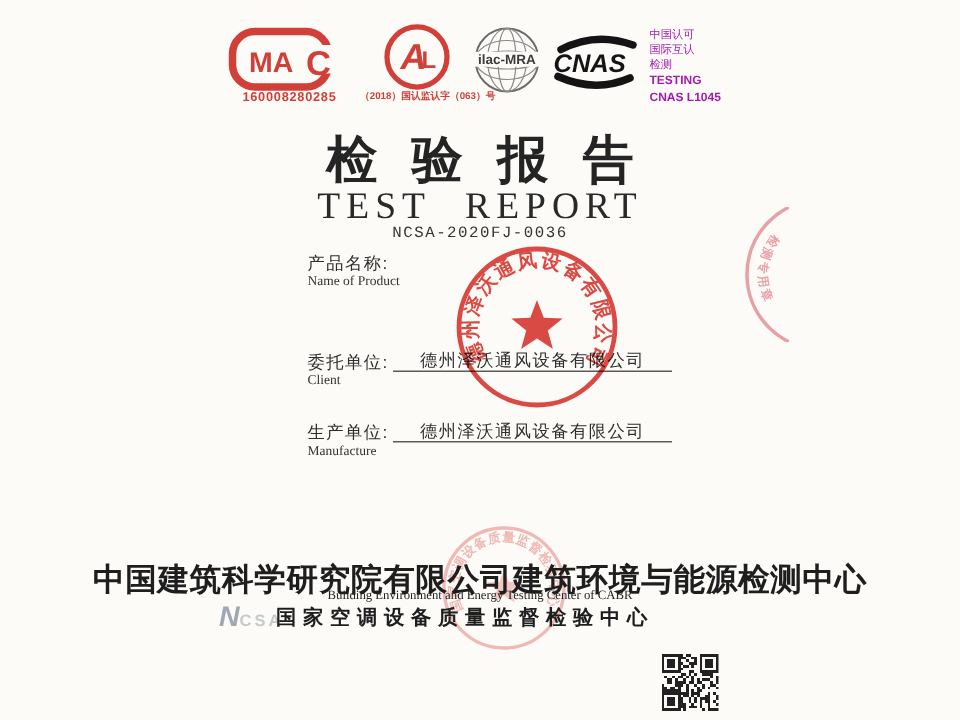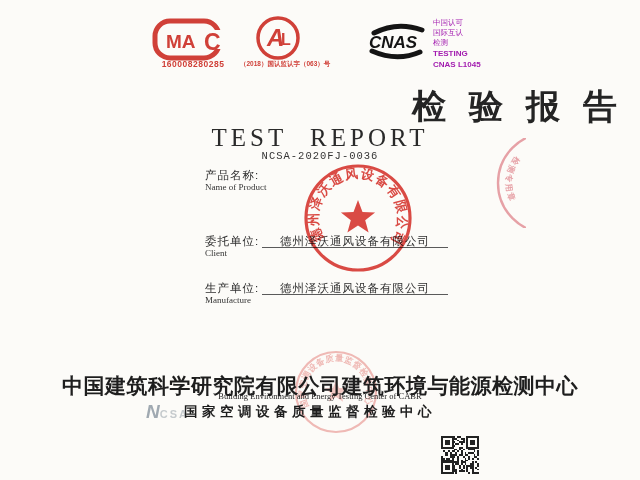--- a/index.html
+++ b/index.html
@@ -14,21 +14,21 @@
   .cal-wrap{left:251px;top:14px;}
   .cal-caption{position:absolute;left:240px;top:60px;width:80px;text-align:center;
     font-size:6.5px;color:#d04038;font-weight:bold;white-space:nowrap;}
   .ilac-wrap{left:314px;top:16px;}
   .cnas-wrap{left:366px;top:20px;text-decoration:underline;}
   .accred{position:absolute;left:433px;top:18px;color:#a21caf;}
   .accred .zh{font-size:7.5px;line-height:10px;}
   .accred .en{font-size:8px;line-height:11px;font-weight:bold;}
 
   
-  .title-zh{position:absolute;left:0;top:84px;width:640px;text-align:right;
+  .title-zh{position:absolute;left:0;top:84px;width:640px;text-align:center;
     font-size:34px;font-weight:bold;color:#242424;letter-spacing:23px;padding-left:23px;box-sizing:border-box;}
   .title-en{position:absolute;left:0;top:124px;width:640px;text-align:center;
     font-family:"Liberation Serif",serif;font-size:25px;color:#2a2a2a;letter-spacing:4px;word-spacing:13px;}
   .report-no{position:absolute;left:0;top:150px;width:640px;text-align:center;
     font-family:Liberation Mono, monospace;font-size:10.5px;color:#333;letter-spacing:1px;}
 
   
   .field{position:absolute;left:0;width:640px;height:30px;}
   .f-zh{position:absolute;left:205px;top:0;font-size:11.5px;color:#2e2e2e;letter-spacing:1px;}
   .f-line{position:absolute;left:262px;top:-3px;width:186px;height:16px;
@@ -74,20 +74,31 @@
 
   <div class="logo cal-wrap">
     <svg width="54" height="50" viewBox="0 0 54 50">
       <circle cx="27" cy="24" r="20" fill="none" stroke="#d04038" stroke-width="3.5"></circle>
       <text x="16" y="32" font-size="24" font-weight="bold" font-style="italic" fill="#d04038">A</text>
       <text x="30" y="31" font-size="16" font-weight="bold" fill="#d04038">L</text>
     </svg>
   </div>
   <div class="cal-caption">（2018）国认监认字（063）号</div>
 
+  <div class="logo ilac-wrap">
+    <svg width="48" height="48" viewBox="0 0 48 48">
+      <circle cx="24" cy="24" r="21" fill="none" stroke="#6a6a6a" stroke-width="1.3"></circle>
+      <ellipse cx="24" cy="24" rx="21" ry="13" fill="none" stroke="#8a8a8a" stroke-width=".8"></ellipse>
+      <ellipse cx="24" cy="24" rx="21" ry="6" fill="none" stroke="#8a8a8a" stroke-width=".8"></ellipse>
+      <ellipse cx="24" cy="24" rx="13" ry="21" fill="none" stroke="#8a8a8a" stroke-width=".8"></ellipse>
+      <ellipse cx="24" cy="24" rx="6" ry="21" fill="none" stroke="#8a8a8a" stroke-width=".8"></ellipse>
+      <rect x="1" y="18.5" width="46" height="10" fill="#fcfbf8"></rect>
+      <text x="24" y="26.5" text-anchor="middle" font-size="9" font-weight="bold" fill="#3c3c3c">ilac-MRA</text>
+    </svg>
+  </div>
 
   <div class="logo cnas-wrap">
     <svg width="62" height="42" viewBox="0 0 62 42">
       <path d="M8 13 Q31 1 56 10" fill="none" stroke="#141414" stroke-width="5" stroke-linecap="round"></path>
       <path d="M6 31 Q31 42 54 32" fill="none" stroke="#141414" stroke-width="5" stroke-linecap="round"></path>
       <text x="3" y="28" font-size="17" font-weight="bold" font-style="italic" fill="#141414">CNAS</text>
     </svg>
   </div>
 
   <div class="accred">

